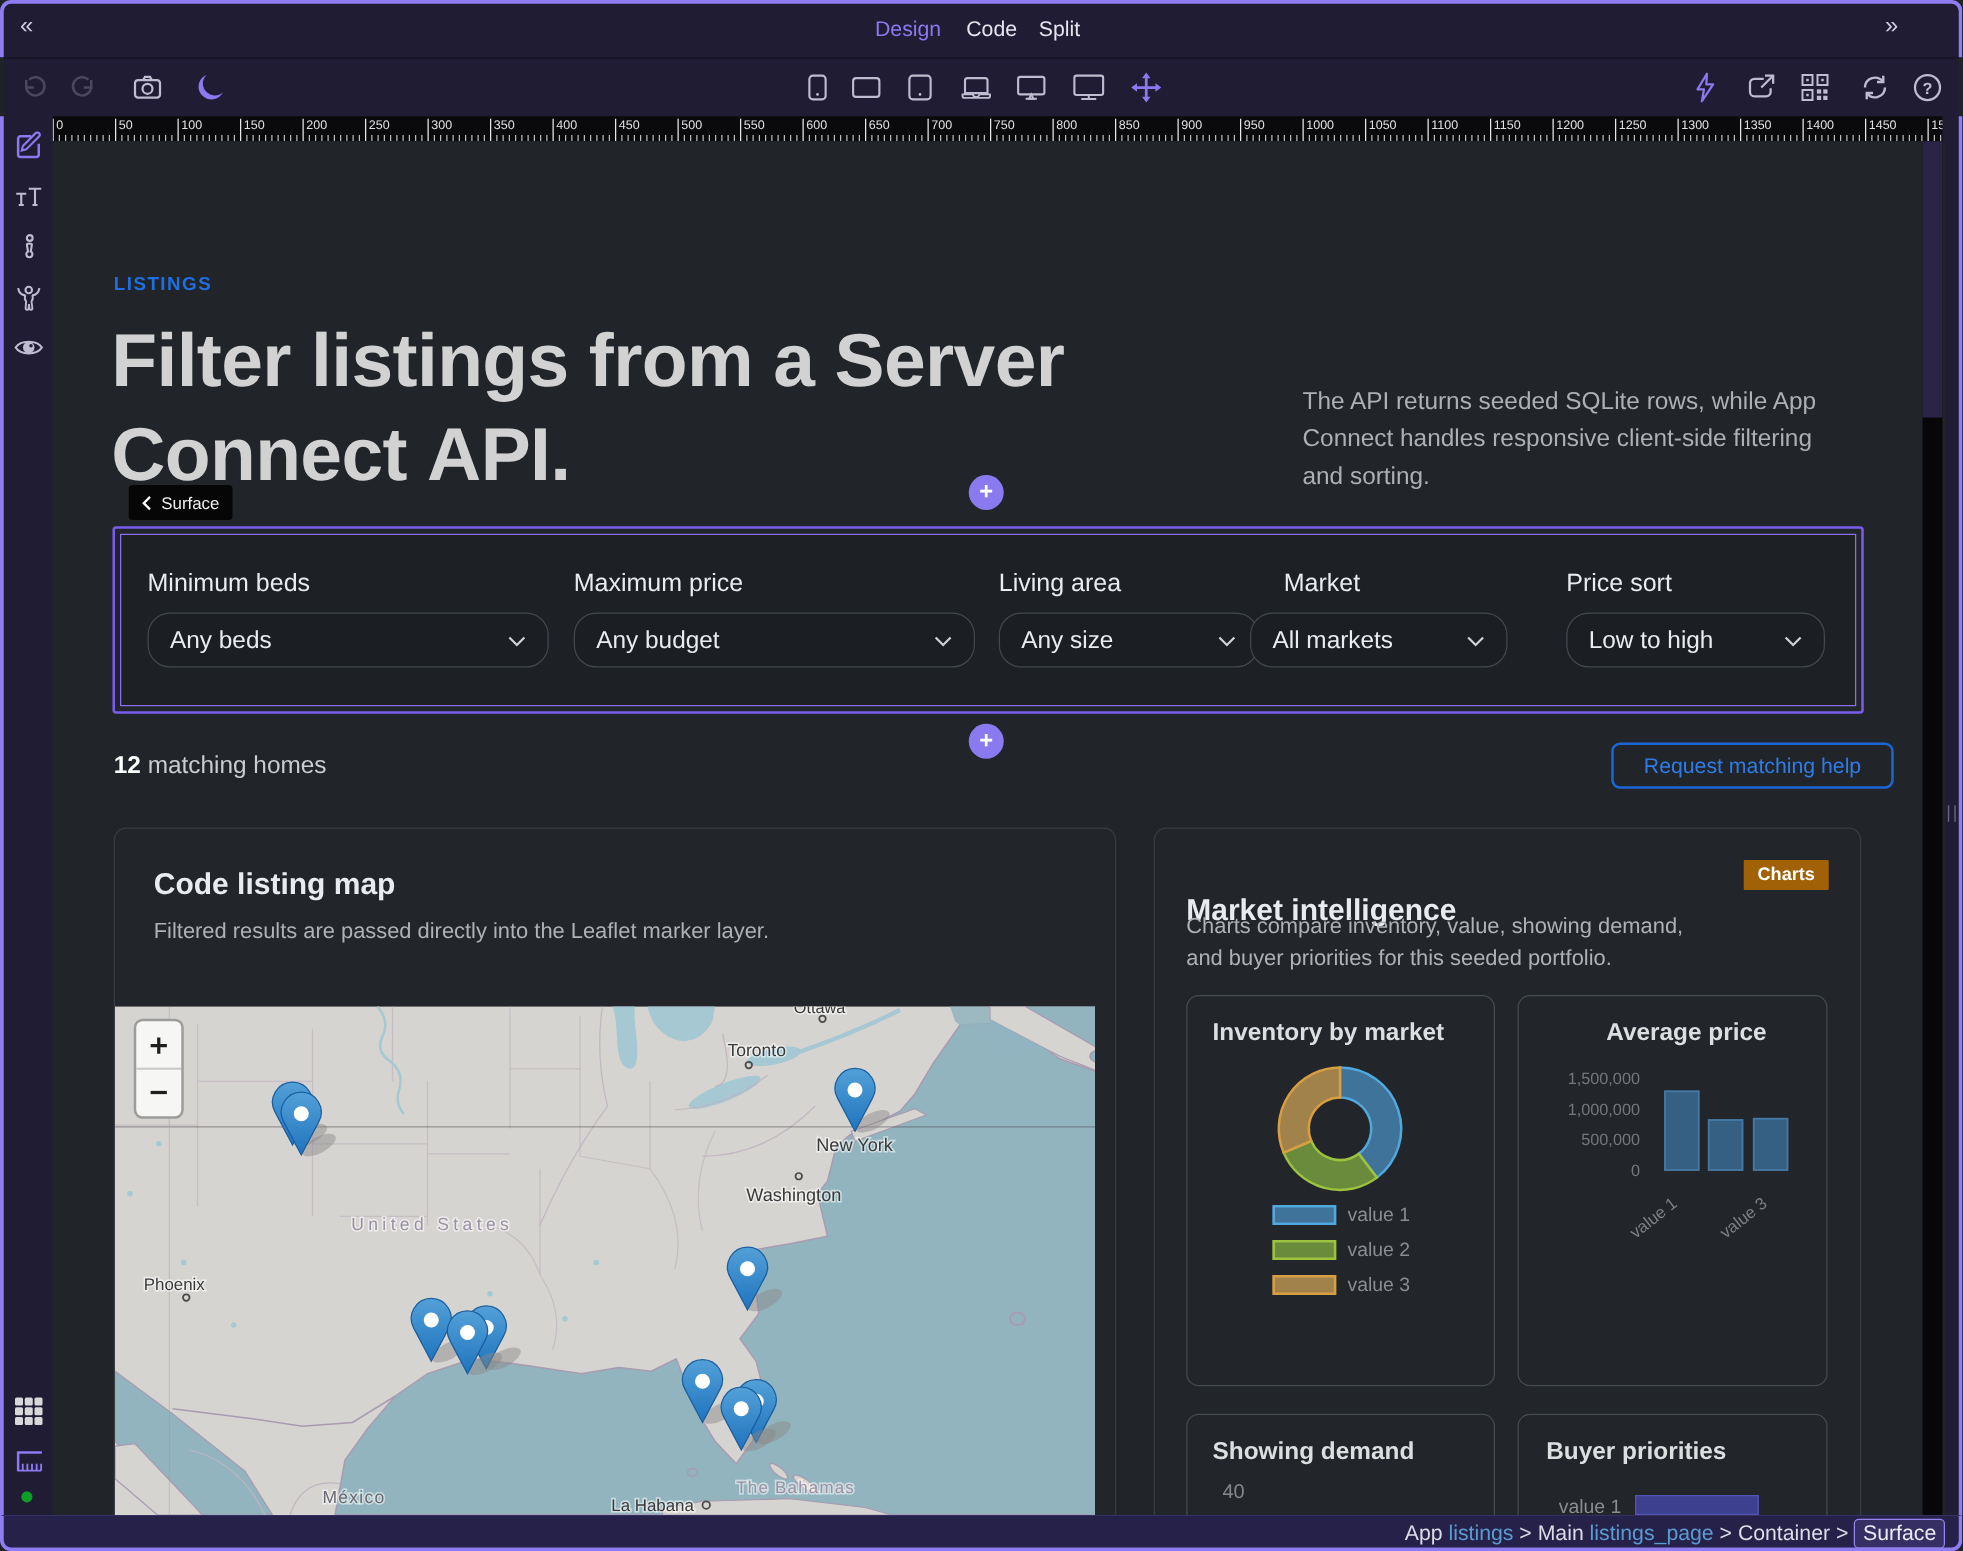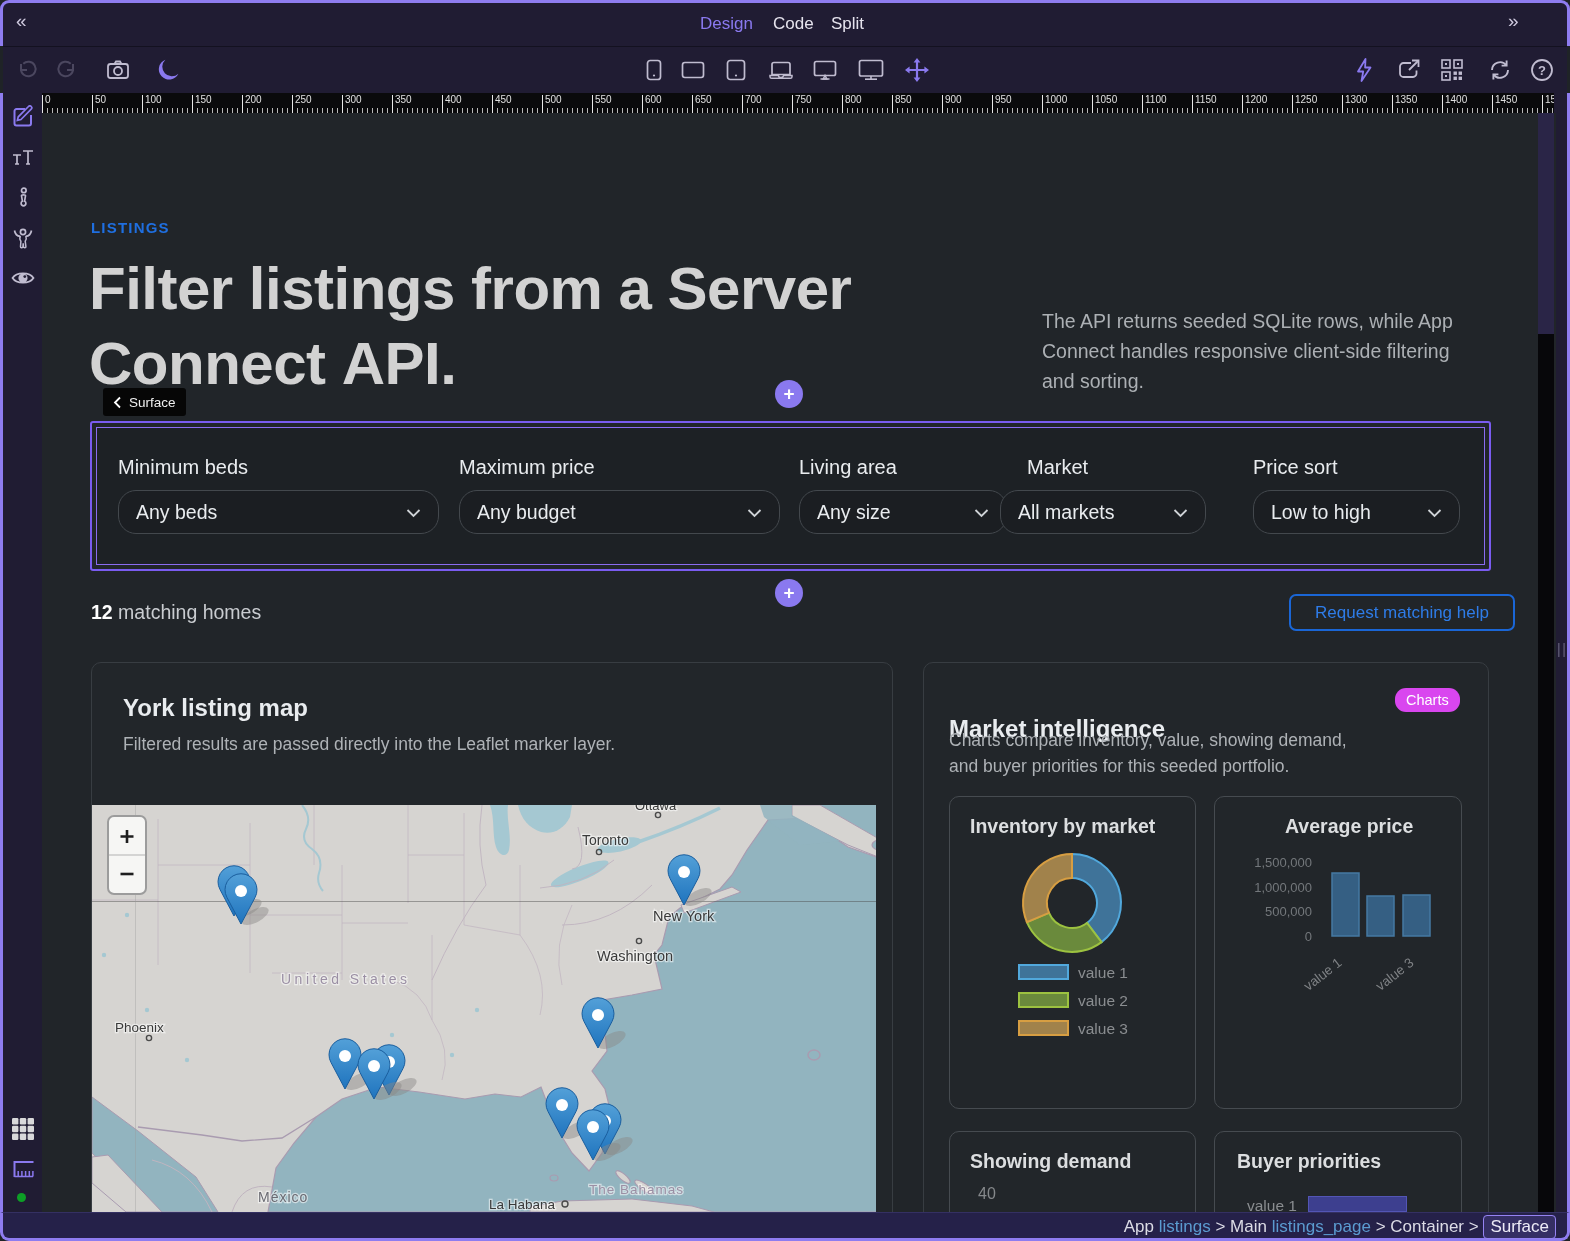--- a/index.html
+++ b/index.html
@@ -24,21 +24,21 @@
 .selouter{border:2px solid #7a5cf0;border-radius:3px}
 .selinner{border:1px solid #8a6cf0;background:#1d2125}
 .flabel{font-size:20px;color:#e9ecef}
 .fselect{position:absolute;height:44px;background:#1b1e22;border:1px solid #43484d;border-radius:18px;color:#e9ecef;font-size:19.5px;display:flex;align-items:center;padding-left:17px}
 .fselect svg{position:absolute;right:17px;top:18px}
 .card{position:absolute;background:#22262a;border:1px solid #383d42;border-radius:10px}
 .subcard{position:absolute;background:#22262a;border:1px solid #464b50;border-radius:10px}
 .ctitle{font-size:24px;font-weight:bold;color:#e9ecef}
 .csub{font-size:17.5px;line-height:26px;color:#aeb2b6}
 .sctitle{font-size:19.5px;font-weight:bold;color:#dcdee0}
-.badge{background:#d946ef;color:#fff;font-weight:normal;font-size:14.5px;border-radius:11px;padding:4px 11px}
+.badge{background:#a16207;color:#fff;font-weight:bold;font-size:14.5px;border-radius:1px;padding:4px 11px}
 .btn-outline{border:2px solid #1a66d6;border-radius:7px;color:#2e7ce8;font-size:16.5px;display:flex;align-items:center;justify-content:center}
 .graylab{color:#8a8d90;font-size:15.5px}
 </style></head><body>
 
 <div class="abs" id="topbar"></div>
 <div class="abs" style="left:16px;top:10px;color:#cfcadf;font-size:19px">«</div>
 <div class="abs" style="left:1508px;top:10px;color:#cfcadf;font-size:19px">»</div>
 <div class="abs tab" style="left:700px;top:14px;color:#8a79ef">Design</div>
 <div class="abs tab" style="left:773px;top:14px">Code</div>
 <div class="abs tab" style="left:831px;top:14px">Split</div>
@@ -528,21 +528,21 @@
       </svg></div>
 <div class="abs fselect" style="left:958px;top:377px;width:206px">All markets<svg width="15" height="9" viewBox="0 0 15 9">
         <path d="M1.5,1 L7.5,7 L13.5,1" fill="none" stroke="#cfd3d7" stroke-width="1.8"></path>
       </svg></div>
 <div class="abs fselect" style="left:1211px;top:377px;width:207px">Low to high<svg width="15" height="9" viewBox="0 0 15 9">
         <path d="M1.5,1 L7.5,7 L13.5,1" fill="none" stroke="#cfd3d7" stroke-width="1.8"></path>
       </svg></div>
 <div class="abs " style="left:49px;top:488px;font-size:19.5px;color:#c9ccd0"><b style="color:#fff">12</b> matching homes</div>
 <div class="abs btn-outline" style="left:1247px;top:481px;width:226px;height:37px;font-size:17px">Request matching help</div>
 <div class="abs card" style="left:49px;top:549px;width:802px;height:560px"></div>
-<div class="abs ctitle" style="left:81px;top:581px;">York listing map</div>
+<div class="abs ctitle" style="left:81px;top:581px;">Code listing map</div>
 <div class="abs csub" style="left:81px;top:618px;">Filtered results are passed directly into the Leaflet marker layer.</div>
 <div class="abs" style="left:50px;top:692px;width:784px;height:407px;overflow:hidden"><svg width="800" height="407" viewBox="0 0 800 407">
         <rect width="800" height="407" fill="#d6d4d1"></rect>
         <polygon points="801,58 756,42 713,13 676,15 655,45 640,70 628,84 600,98 588,103 577,112 570,140 562,150 570,184 540,190 505,196 512,220 515,246 500,266 513,284 520,312 510,348 497,366 480,348 464,322 457,303 449,282 429,292 403,289 373,294 327,287 286,282 250,294 224,312 202,338 184,363 176,407 801,407" fill="#92b4bf" stroke="#a99bb0" stroke-width="1.2"></polygon>
         <polygon points="589,100 640,82 649,87 592,108" fill="#d6d4d1" stroke="#a99bb0" stroke-width="1"></polygon>
         <polygon points="728,0 801,0 801,42" fill="#92b4bf"></polygon>
         <polygon points="700,0 728,0 801,42 801,58 756,40 700,11" fill="#d6d4d1" stroke="#a99bb0" stroke-width="1"></polygon>
         <ellipse cx="788" cy="40" rx="8" ry="5" fill="#92b4bf" stroke="#a99bb0" stroke-width="1.2"></ellipse>
         <polygon points="668,0 700,0 700,10 748,36 708,40 672,12" fill="#92b4bf" opacity="0.85"></polygon>
         <path d="M398,0 C403,14 400,30 404,42 C407,51 415,53 417,45 C420,30 414,14 416,0 Z" fill="#a5c8d2"></path>

